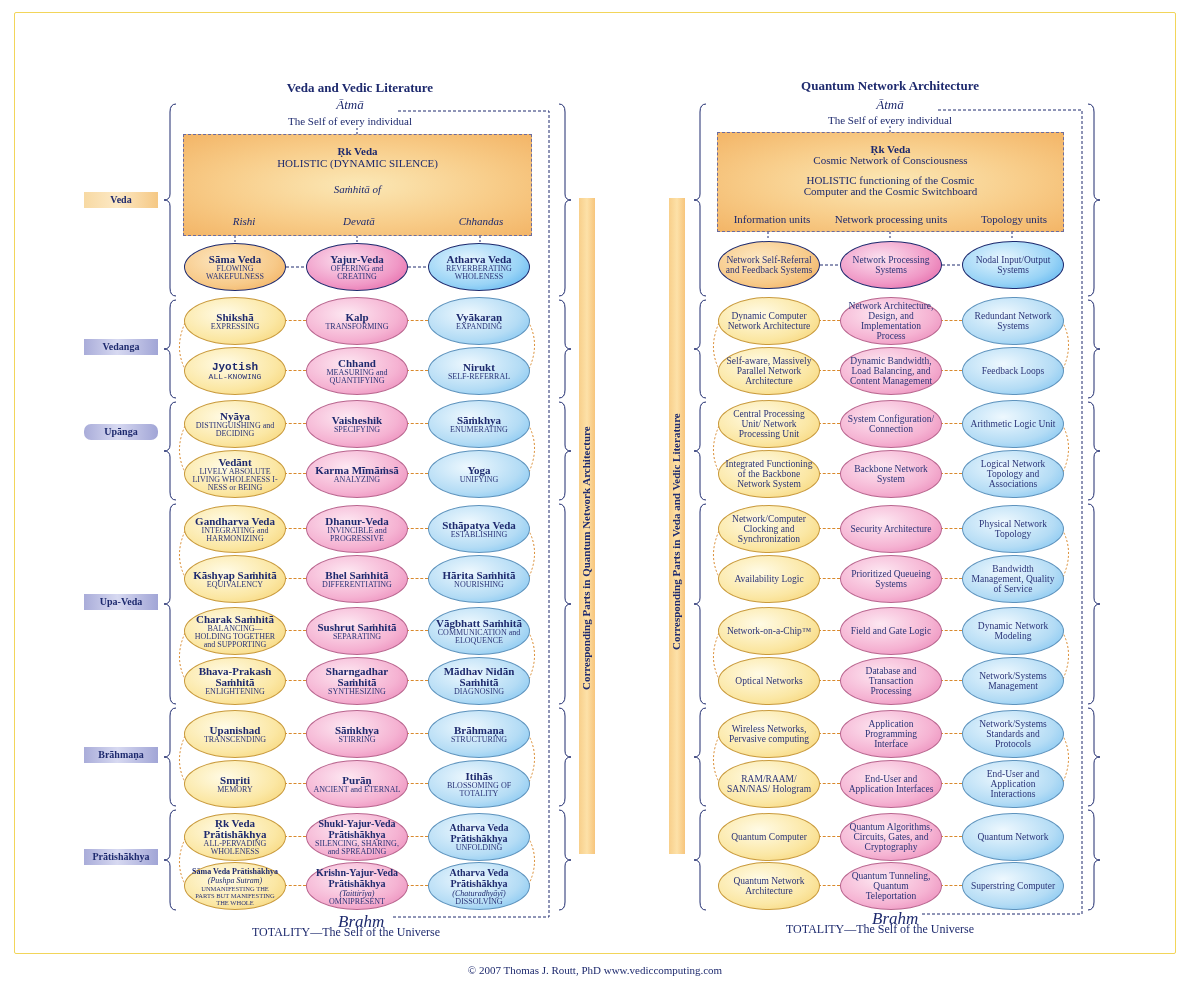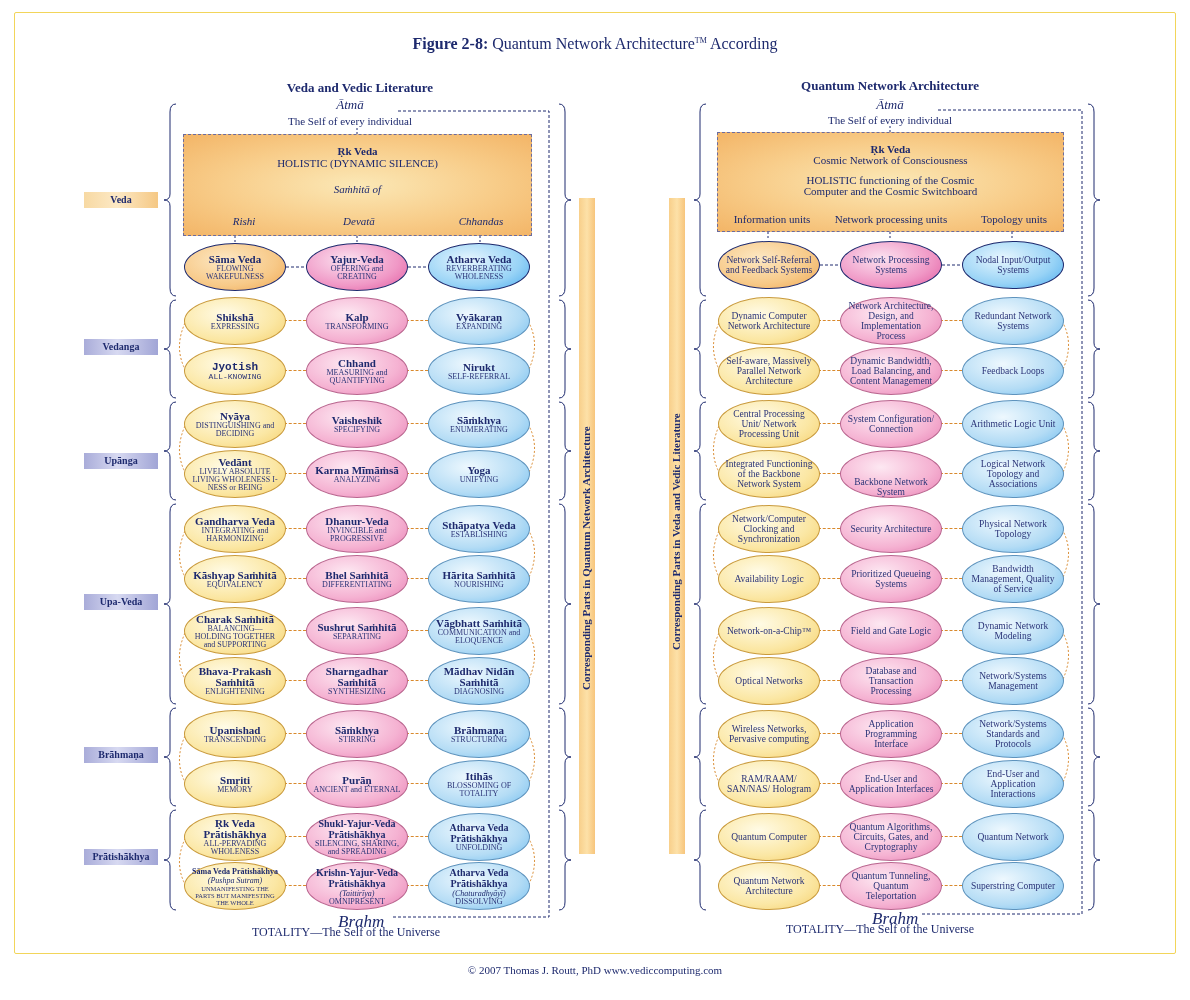--- a/index.html
+++ b/index.html
@@ -34,21 +34,20 @@
   .total{position:absolute;font-size:12px;white-space:nowrap;}
   .footer{position:absolute;top:964px;left:0;width:1190px;text-align:center;font-size:11px;color:#1e2a6e;}
   svg.ov{position:absolute;left:0;top:0;width:1190px;height:1000px;pointer-events:none;}
 </style>
 </head>
 <body>
 
 <div class="frame"></div>
 
 <div class="title">
-  <div><b>Figure 2-8:</b> <span>Quantum Network Architecture</span><sup>TM</sup> <span>According</span></div>
 </div>
 
 <svg class="ov" id="overlay">
     <path d="M176,104 Q170,104 170,112 L170,194 Q170,200 164,200 Q170,200 170,206 L170,288 Q170,296 176,296" fill="none" stroke="#1e2a6e" stroke-width="1"></path>
     <path d="M559,104 Q565,104 565,112 L565,194 Q565,200 571,200 Q565,200 565,206 L565,288 Q565,296 559,296" fill="none" stroke="#1e2a6e" stroke-width="1"></path>
     <path d="M706,104 Q700,104 700,112 L700,194 Q700,200 694,200 Q700,200 700,206 L700,288 Q700,296 706,296" fill="none" stroke="#1e2a6e" stroke-width="1"></path>
     <path d="M1088,104 Q1094,104 1094,112 L1094,194 Q1094,200 1100,200 Q1094,200 1094,206 L1094,288 Q1094,296 1088,296" fill="none" stroke="#1e2a6e" stroke-width="1"></path>
     <path d="M176,300 Q170,300 170,308 L170,343 Q170,349 164,349 Q170,349 170,355 L170,390 Q170,398 176,398" fill="none" stroke="#1e2a6e" stroke-width="1"></path>
     <path d="M559,300 Q565,300 565,308 L565,343 Q565,349 571,349 Q565,349 565,355 L565,390 Q565,398 559,398" fill="none" stroke="#1e2a6e" stroke-width="1"></path>
     <path d="M706,300 Q700,300 700,308 L700,343 Q700,349 694,349 Q700,349 700,355 L700,390 Q700,398 706,398" fill="none" stroke="#1e2a6e" stroke-width="1"></path>
@@ -303,21 +302,21 @@
       <div class="it">(Chaturadhyāyī)</div>
       <div class="d">DISSOLVING</div>
     </div>
   </div>
 
 <div class="brahm" style="left:338px;top:912px;">Brahm</div>
 <div class="total" style="left:252px;top:925px;">TOTALITY—The Self of the Universe</div>
 
 <div class="label-tab tab-or" style="left:84px;top:192px;">Veda</div>
 <div class="label-tab tab-bl" style="left:84px;top:339px;">Vedanga</div>
-<div class="label-tab tab-bl" style="left:84px;top:453px;">Upānga</div>
+<div class="label-tab tab-bl" style="left:84px;top:424px;border-radius:7px;">Upānga</div>
 <div class="label-tab tab-bl" style="left:84px;top:594px;">Upa-Veda</div>
 <div class="label-tab tab-bl" style="left:84px;top:747px;">Brāhmaṇa</div>
 <div class="label-tab tab-bl" style="left:84px;top:849px;">Prātishākhya</div>
 
 <div class="vbar" style="left:579px;top:198px;height:656px;"></div>
 <div class="vtext" style="left:580px;top:690px;">Corresponding Parts in Quantum Network Architecture</div>
 <div class="vbar" style="left:669px;top:198px;height:656px;"></div>
 <div class="vtext" style="left:670px;top:650px;">Corresponding Parts in Veda and Vedic Literature</div>
 
 <div class="panel-title" style="left:760px;top:78px;width:260px;">Quantum Network Architecture</div>
@@ -376,21 +375,21 @@
       <div class="t">System Configuration/ Connection</div>
     </div>
     <div class="oval bl" style="left: 962px; top: 400px; width: 102px; height: 48px;">
       <div class="t">Arithmetic Logic Unit</div>
     </div>
     <div class="hdash" style="left: 818px; top: 473px; width: 22px;"></div>
     <div class="hdash" style="left: 940px; top: 473px; width: 22px;"></div>
     <div class="oval yl" style="left: 718px; top: 450px; width: 102px; height: 48px;">
       <div class="t">Integrated Functioning of the Backbone Network System</div>
     </div>
-    <div class="oval pk" style="left: 840px; top: 450px; width: 102px; height: 48px; justify-content: flex-end;">
+    <div class="oval pk" style="left: 840px; top: 450px; width: 102px; height: 48px;">
       <div class="t">Backbone Network System</div>
     </div>
     <div class="oval bl" style="left: 962px; top: 450px; width: 102px; height: 48px;">
       <div class="t">Logical Network Topology and Associations</div>
     </div>
     <div class="hdash" style="left: 818px; top: 528px; width: 22px;"></div>
     <div class="hdash" style="left: 940px; top: 528px; width: 22px;"></div>
     <div class="oval yl" style="left: 718px; top: 505px; width: 102px; height: 48px;">
       <div class="t">Network/Computer Clocking and Synchronization</div>
     </div>

